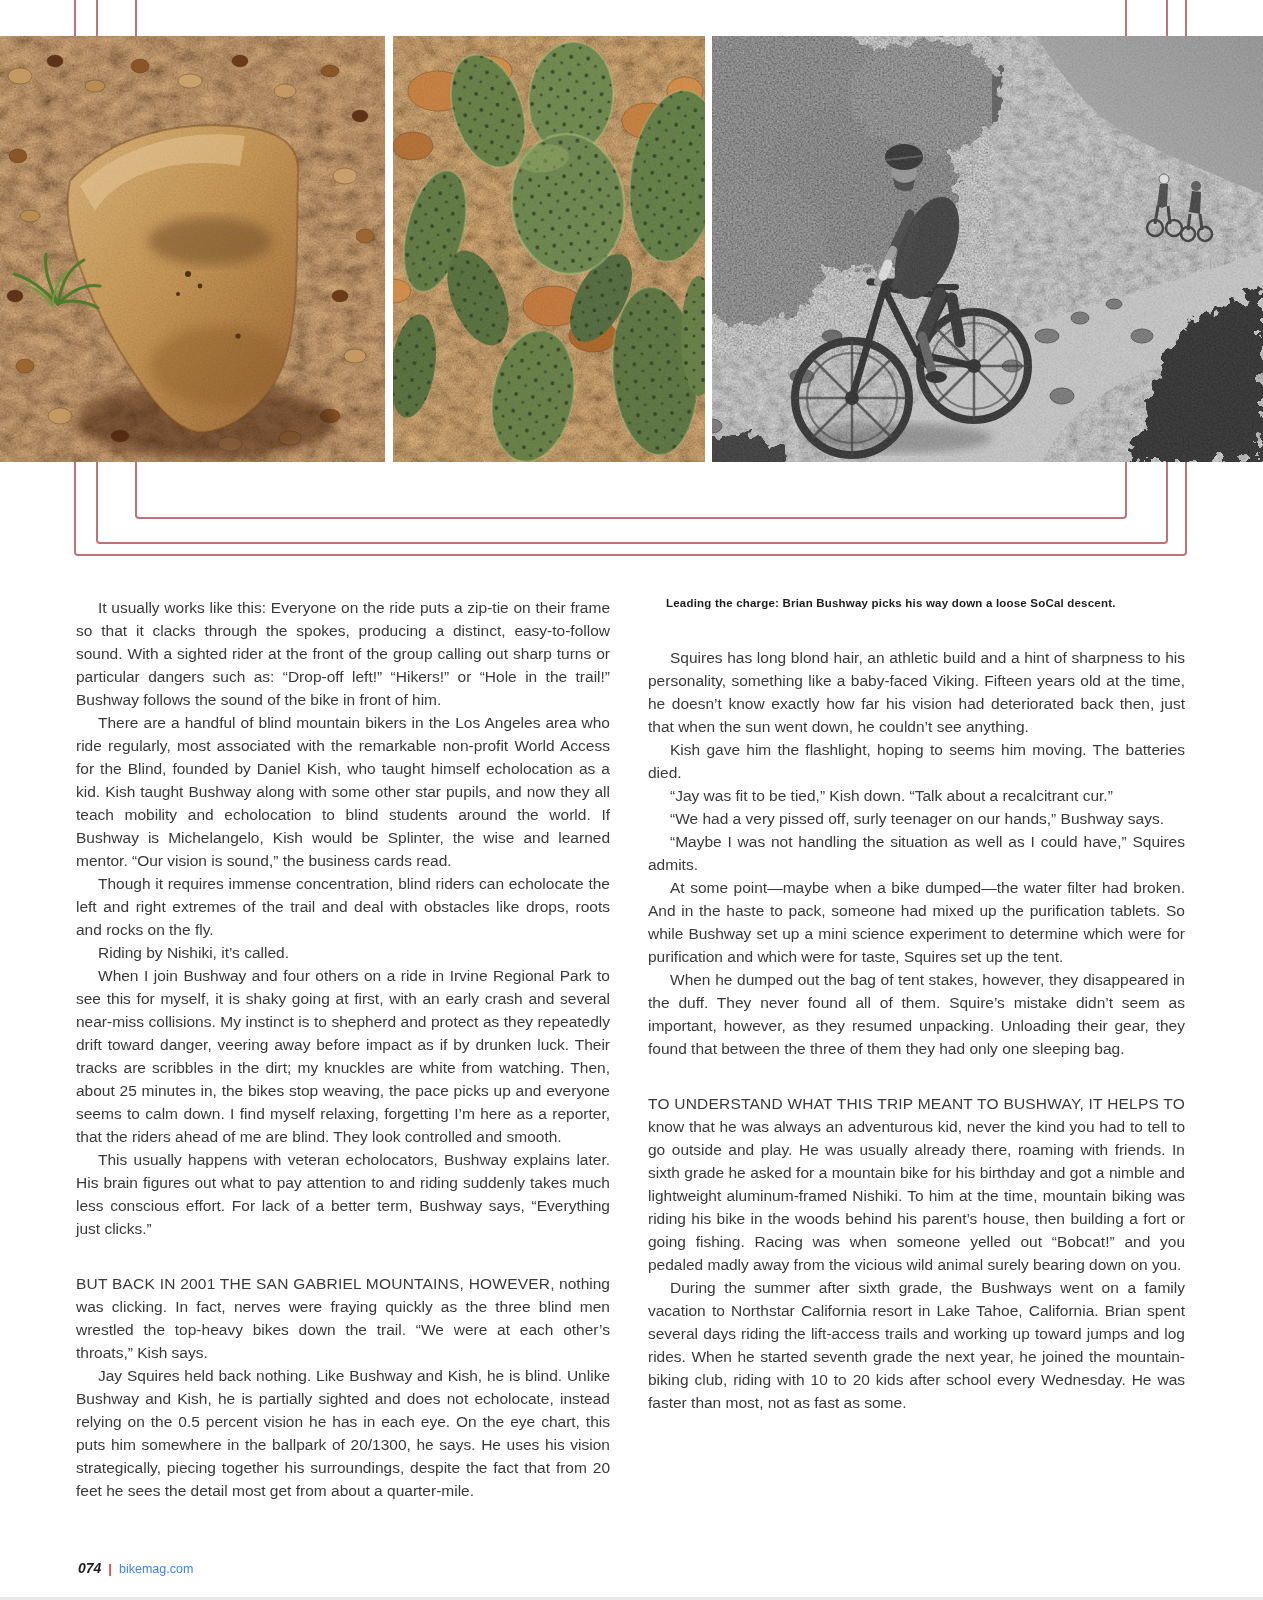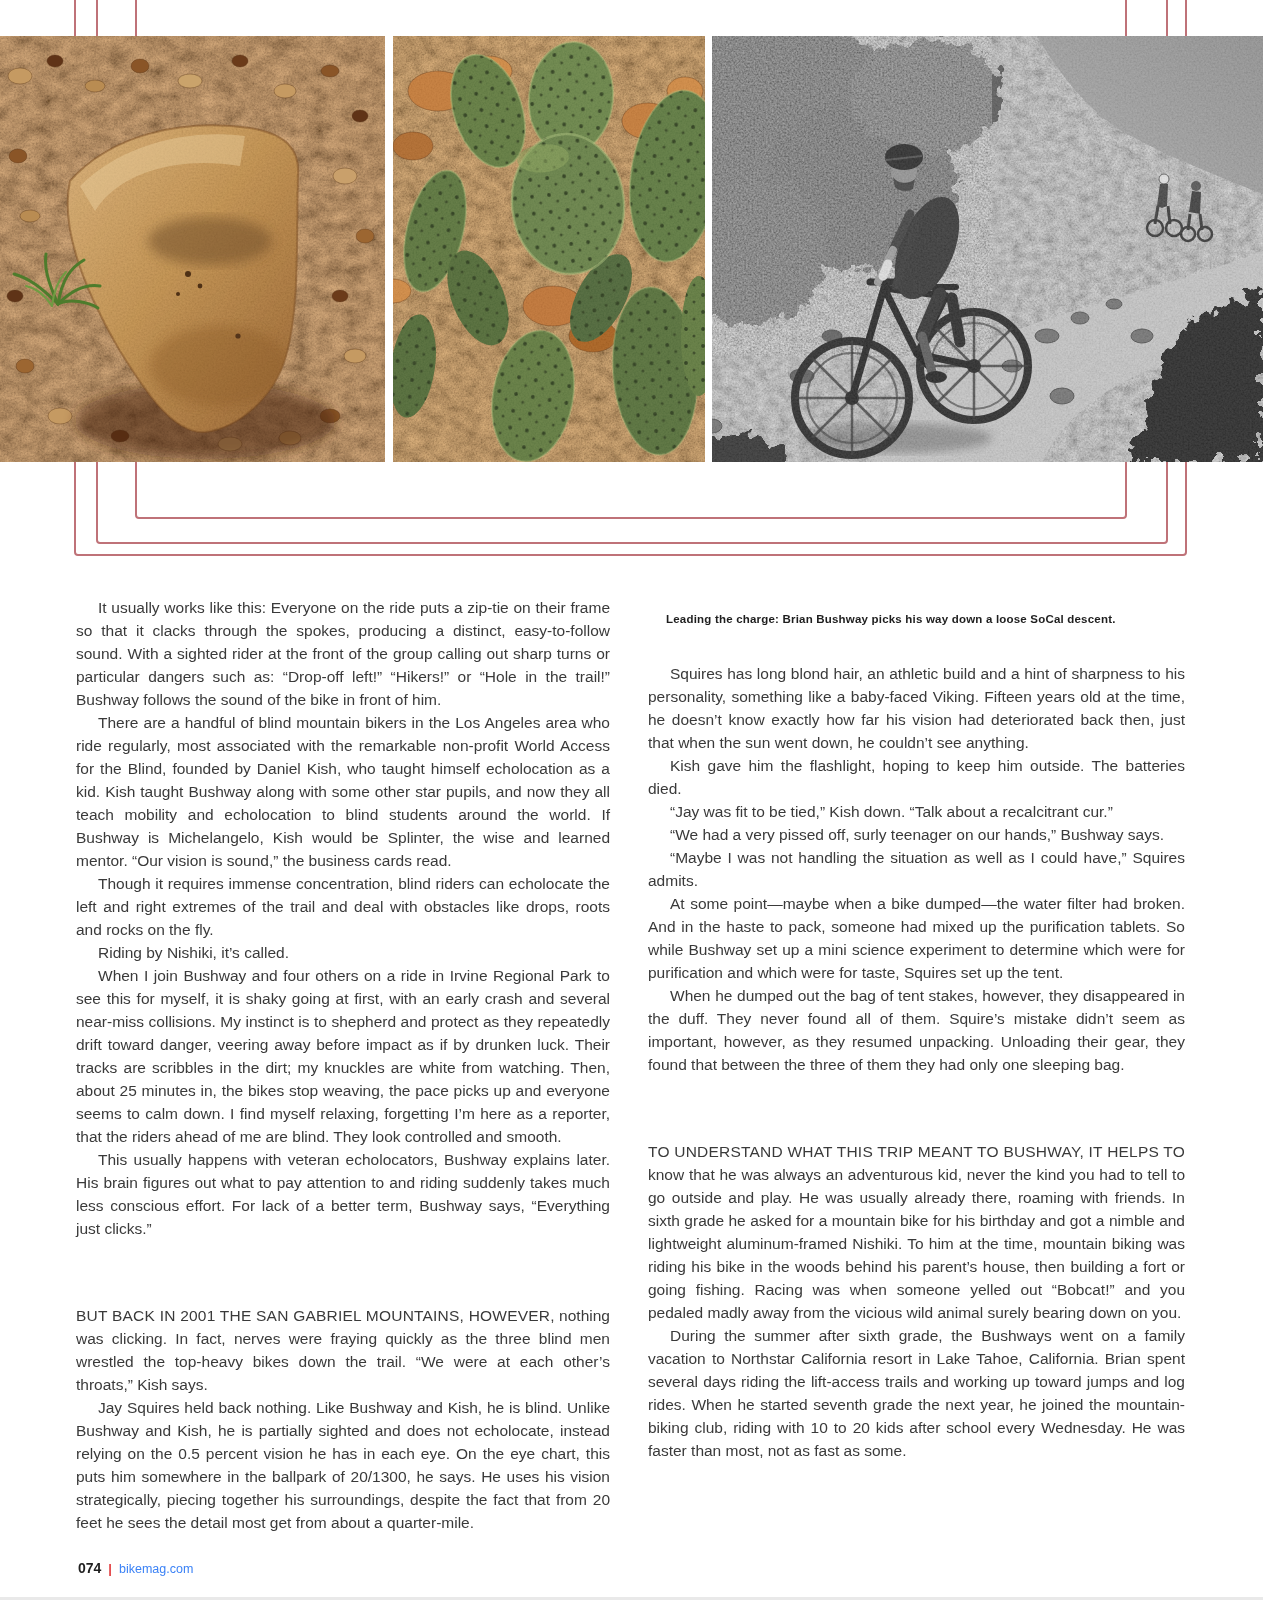--- a/index.html
+++ b/index.html
@@ -14,27 +14,27 @@
   .photo{position:absolute;top:36px;height:426px;display:block;}
   .photo svg{display:block;width:100%;height:100%;}
   .ph1{left:0;width:385px;}
   .ph2{left:393px;width:312px;}
   .ph3{left:712px;width:551px;}
   
   .col{position:absolute;font-size:15.5px;line-height:23px;color:#3a3a3a;}
   .col-left{left:76px;top:596px;width:534px;}
   .col-right{left:648px;top:592px;width:537px;}
   .para{margin:0;text-indent:22px;text-align:justify;}
-  .lead-para{text-indent:0;margin-top:64px;}
+  .lead-para{text-indent:0;margin-top:32px;}
   .lead-caps{letter-spacing:0.2px;}
   .photo-caption{font-size:11.5px;font-weight:bold;color:#1e1e1e;letter-spacing:0.2px;
-                 margin:16px 0 31px 18px;}
+                 margin:0 0 31px 18px;}
   
   .footer{position:absolute;left:78px;top:1560px;font-size:13px;display:flex;align-items:baseline;gap:7px;}
-  .page-num{font-weight:bold;color:#1f1f1f;font-size:14px;}
+  .page-num{font-weight:bold;color:#1f1f1f;font-size:14px;font-style:italic;}
   .footer-sep{color:#e23d40;font-weight:bold;}
   .site{color:#3b82f6;font-size:12.5px;}
   .bottom-edge{position:absolute;left:0;top:1597px;width:1263px;height:3px;background:#e9e9e9;}
 </style>
 </head>
 <body>
 
 <div class="page">
 
   <div class="frame-rect fr1"></div>
@@ -314,21 +314,21 @@
     <p class="para">Riding by Nishiki, it’s called.</p>
     <p class="para">When I join Bushway and four others on a ride in Irvine Regional Park to see this for myself, it is shaky going at first, with an early crash and several near-miss collisions. My instinct is to shepherd and protect as they repeatedly drift toward danger, veering away before impact as if by drunken luck. Their tracks are scribbles in the dirt; my knuckles are white from watching. Then, about 25 minutes in, the bikes stop weaving, the pace picks up and everyone seems to calm down. I find myself relaxing, forgetting I’m here as a reporter, that the riders ahead of me are blind. They look controlled and smooth.</p>
     <p class="para">This usually happens with veteran echolocators, Bushway explains later. His brain figures out what to pay attention to and riding suddenly takes much less conscious effort. For lack of a better term, Bushway says, “Everything just clicks.”</p>
     <p class="para lead-para"><span class="lead-caps">BUT BACK IN 2001 THE SAN GABRIEL MOUNTAINS, HOWEVER,</span><span> nothing was clicking. In fact, nerves were fraying quickly as the three blind men wrestled the top-heavy bikes down the trail. “We were at each other’s throats,” Kish says.</span></p>
     <p class="para">Jay Squires held back nothing. Like Bushway and Kish, he is blind. Unlike Bushway and Kish, he is partially sighted and does not echolocate, instead relying on the 0.5 percent vision he has in each eye. On the eye chart, this puts him somewhere in the ballpark of 20/1300, he says. He uses his vision strategically, piecing together his surroundings, despite the fact that from 20 feet he sees the detail most get from about a quarter-mile.</p>
   </div>
 
   <div class="col col-right">
     <div class="photo-caption">Leading the charge: Brian Bushway picks his way down a loose SoCal descent.</div>
     <p class="para">Squires has long blond hair, an athletic build and a hint of sharpness to his personality, something like a baby-faced Viking. Fifteen years old at the time, he doesn’t know exactly how far his vision had deteriorated back then, just that when the sun went down, he couldn’t see anything.</p>
-    <p class="para">Kish gave him the flashlight, hoping to keep him outside. The batteries died.</p>
+    <p class="para">Kish gave him the flashlight, hoping to seems him moving. The batteries died.</p>
     <p class="para">“Jay was fit to be tied,” Kish down. “Talk about a recalcitrant cur.”</p>
     <p class="para">“We had a very pissed off, surly teenager on our hands,” Bushway says.</p>
     <p class="para">“Maybe I was not handling the situation as well as I could have,” Squires admits.</p>
     <p class="para">At some point—maybe when a bike dumped—the water filter had broken. And in the haste to pack, someone had mixed up the purification tablets. So while Bushway set up a mini science experiment to determine which were for purification and which were for taste, Squires set up the tent.</p>
     <p class="para">When he dumped out the bag of tent stakes, however, they disappeared in the duff. They never found all of them. Squire’s mistake didn’t seem as important, however, as they resumed unpacking. Unloading their gear, they found that between the three of them they had only one sleeping bag.</p>
     <p class="para lead-para"><span class="lead-caps">TO UNDERSTAND WHAT THIS TRIP MEANT TO BUSHWAY, IT HELPS TO</span><span> know that he was always an adventurous kid, never the kind you had to tell to go outside and play. He was usually already there, roaming with friends. In sixth grade he asked for a mountain bike for his birthday and got a nimble and lightweight aluminum-framed Nishiki. To him at the time, mountain biking was riding his bike in the woods behind his parent’s house, then building a fort or going fishing. Racing was when someone yelled out “Bobcat!” and you pedaled madly away from the vicious wild animal surely bearing down on you.</span></p>
     <p class="para">During the summer after sixth grade, the Bushways went on a family vacation to Northstar California resort in Lake Tahoe, California. Brian spent several days riding the lift-access trails and working up toward jumps and log rides. When he started seventh grade the next year, he joined the mountain-biking club, riding with 10 to 20 kids after school every Wednesday. He was faster than most, not as fast as some.</p>
   </div>
 
   <div class="footer">

